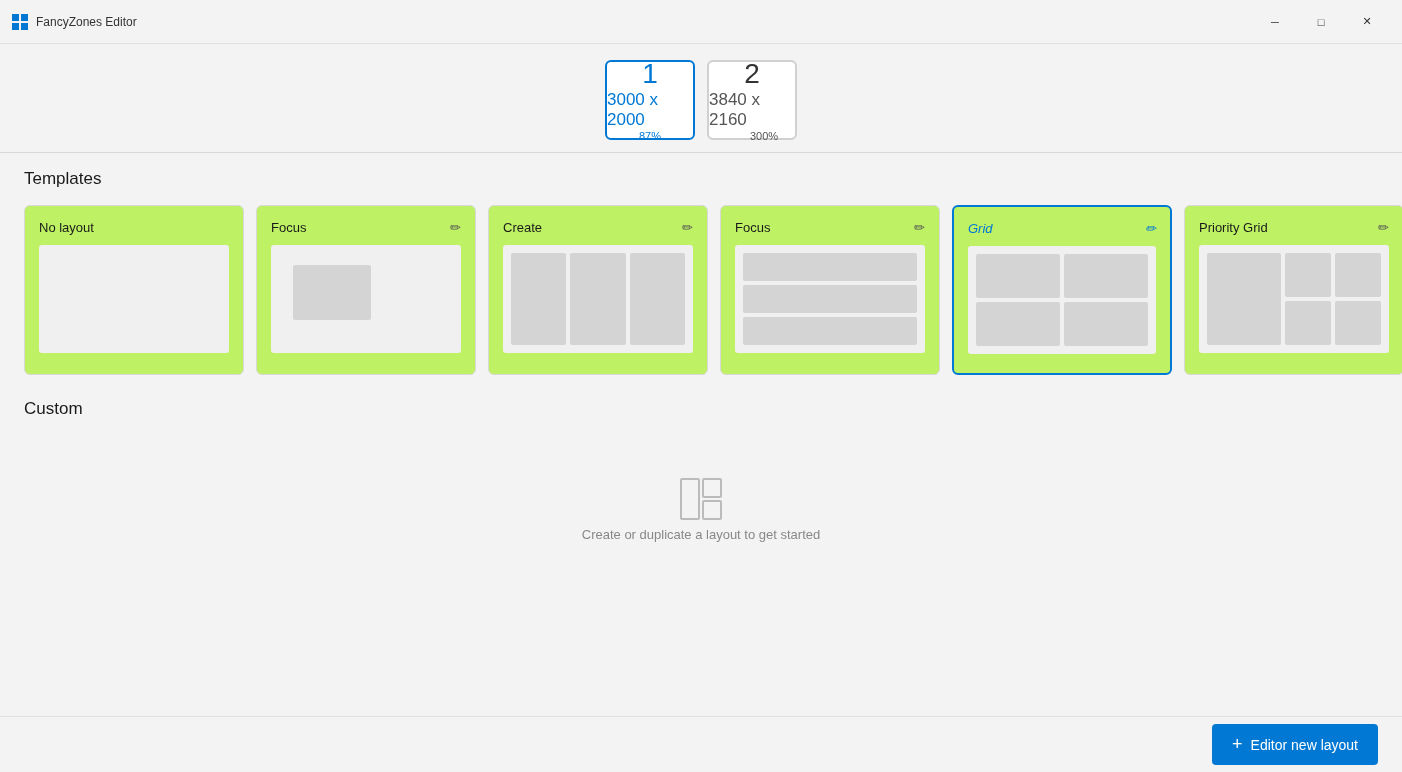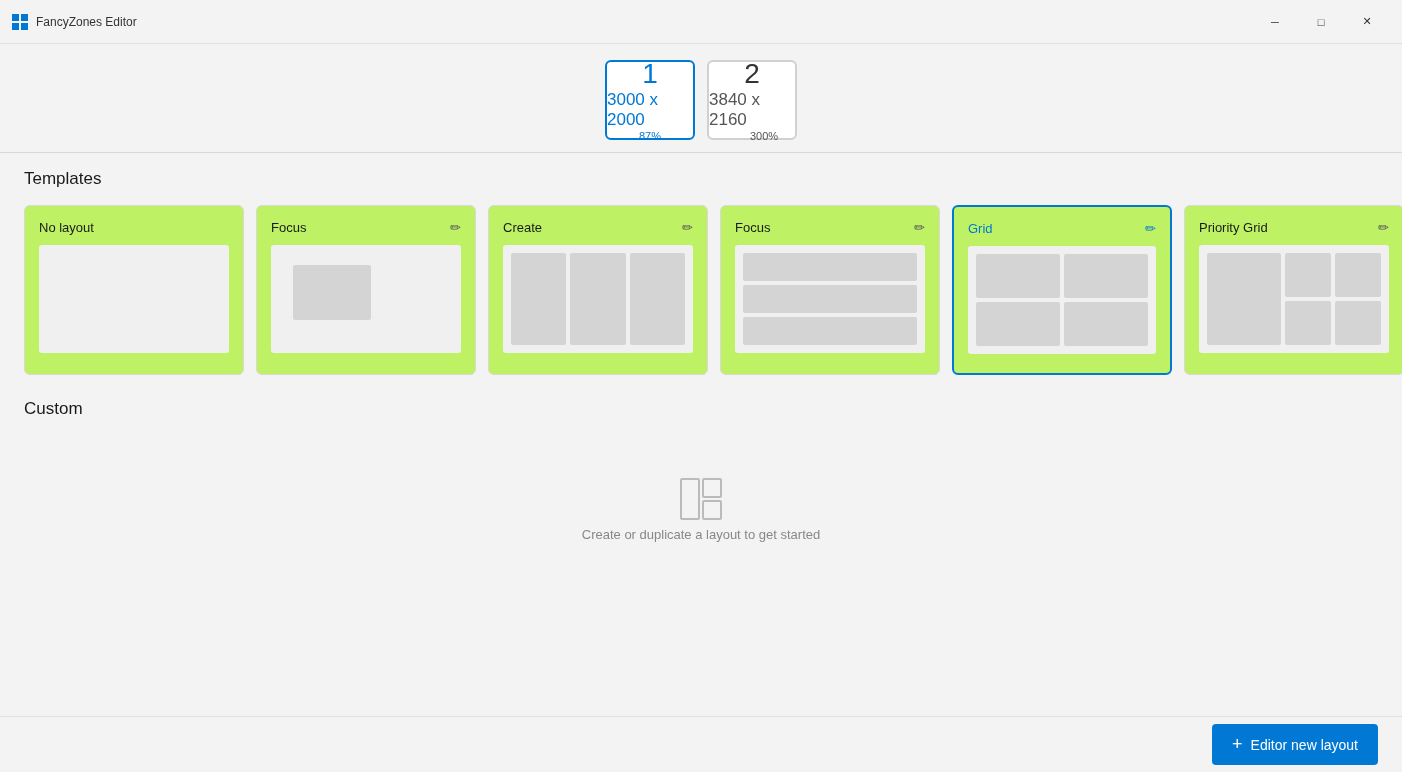--- a/index.html
+++ b/index.html
@@ -125,20 +125,21 @@
       border: 1.5px solid #d8d8d8;
       border-radius: 6px;
       padding: 14px;
       cursor: pointer;
       position: relative;
       flex-shrink: 0;
     }
     .layout-card.selected {
       border-color: #0078d4;
       border-width: 2px;
+      font-style: italic;
     }
     .layout-card-header {
       display: flex;
       justify-content: space-between;
       align-items: center;
       margin-bottom: 10px;
     }
     .layout-card-name {
       font-size: 13px;
       font-weight: 500;

